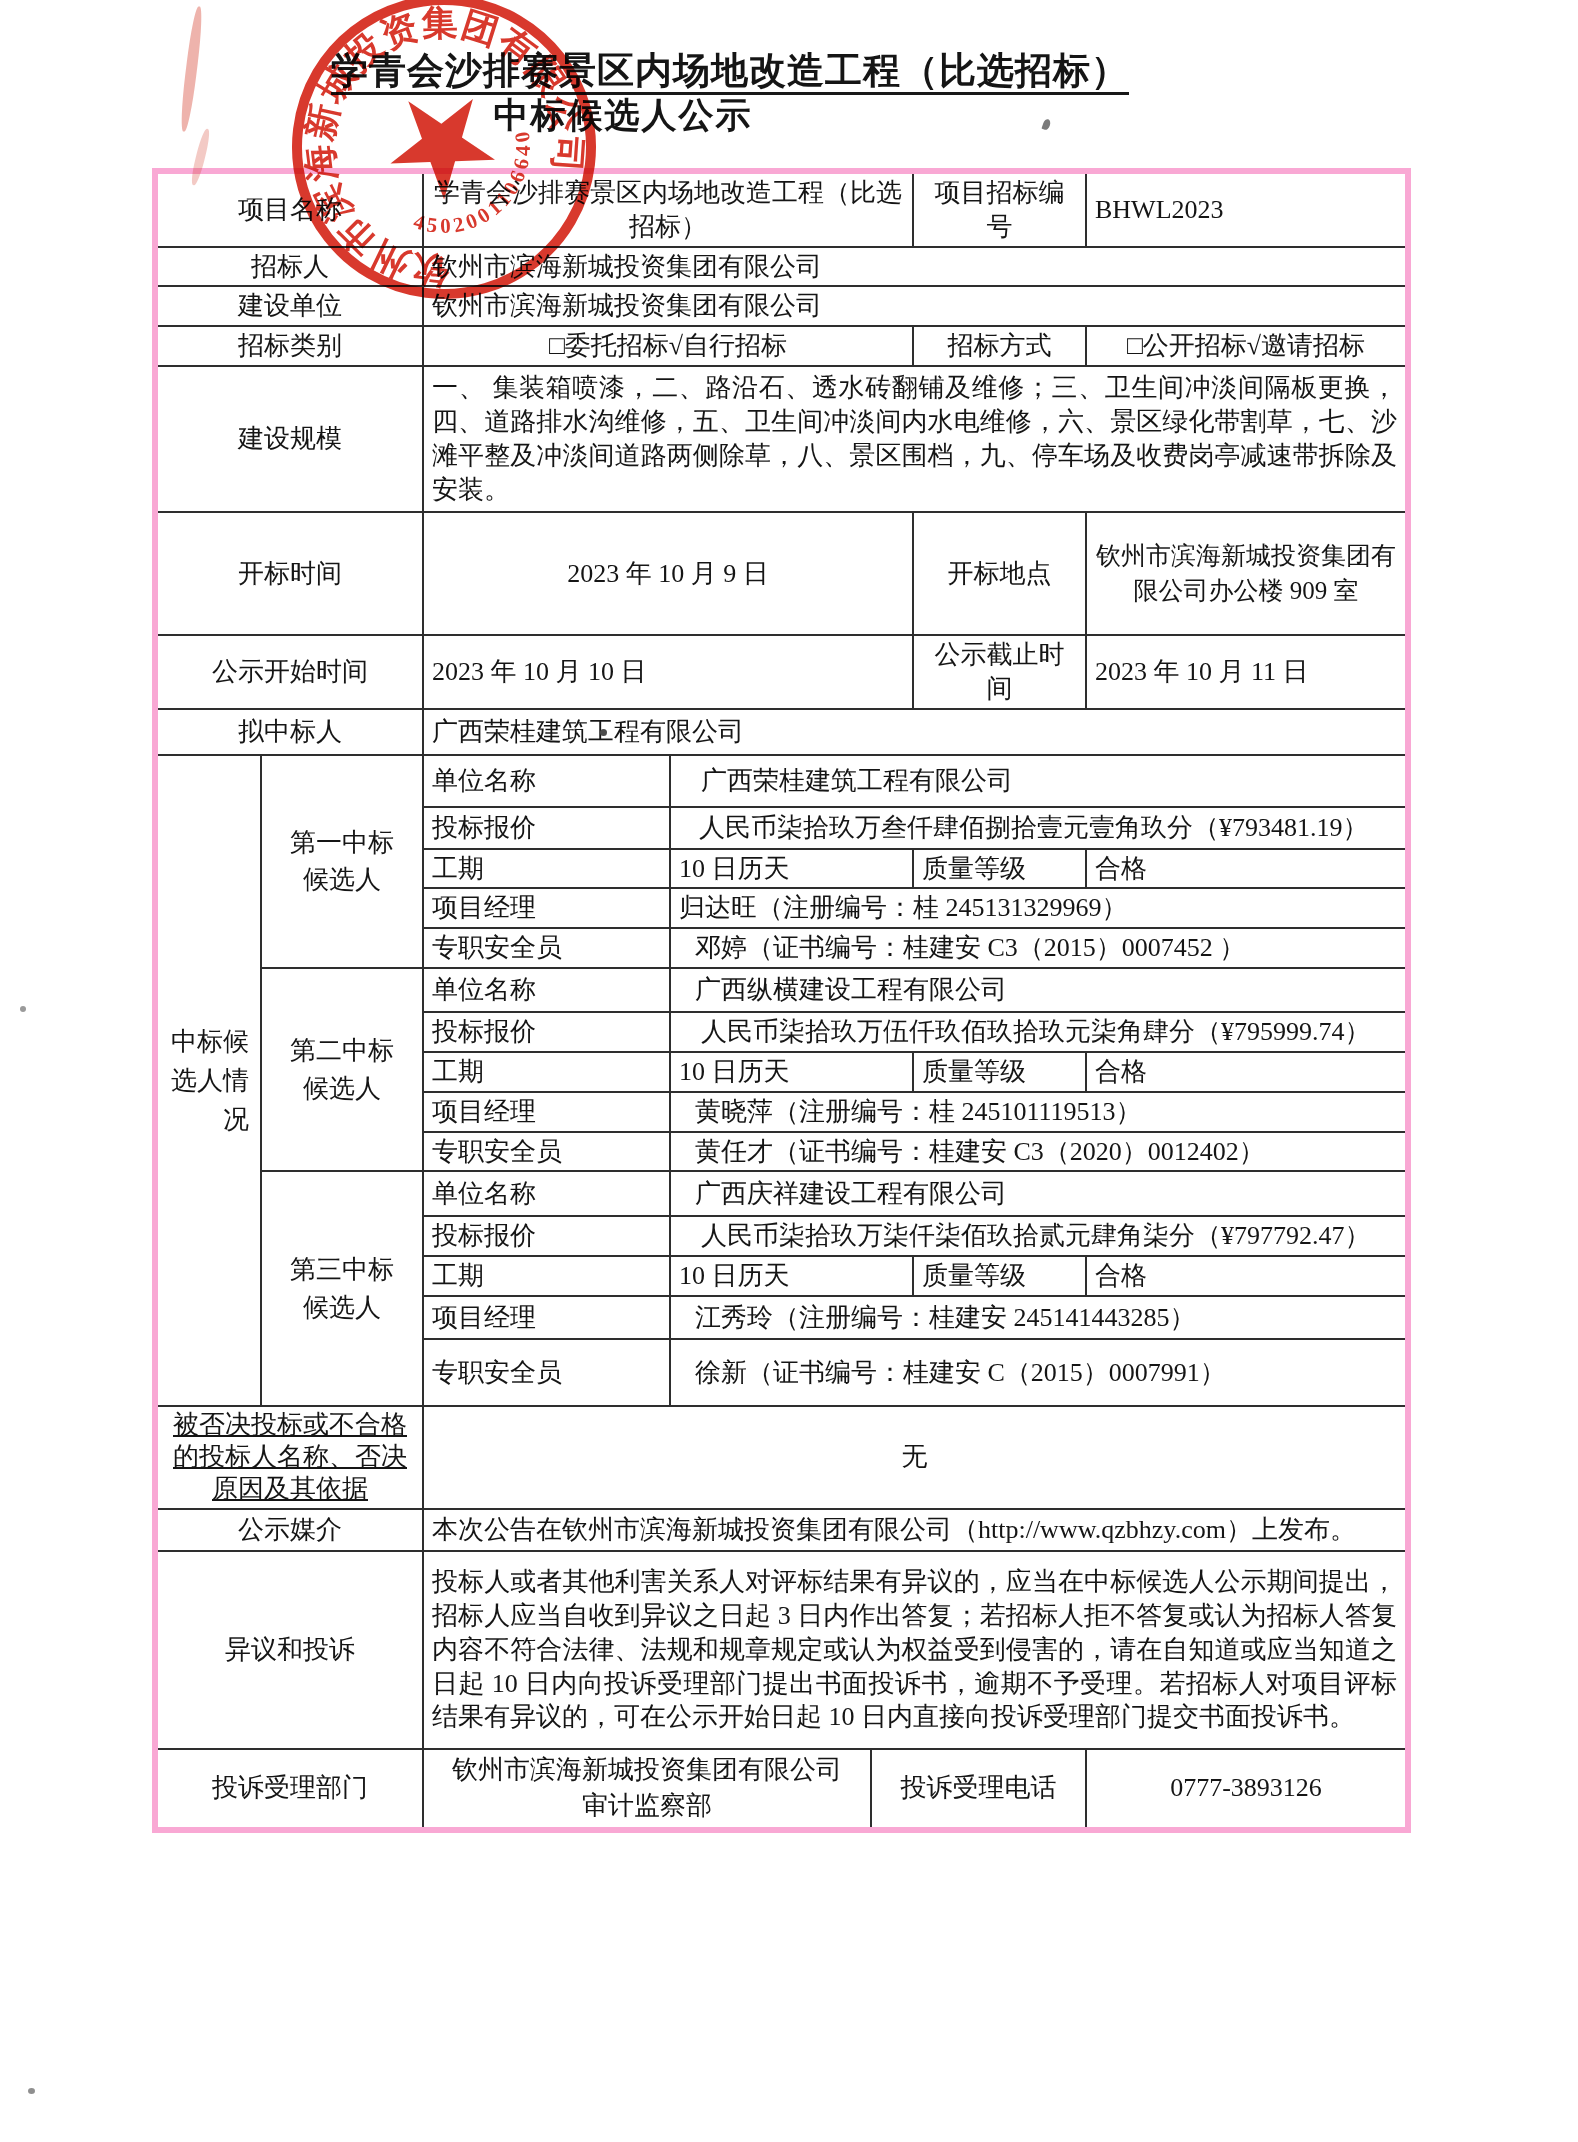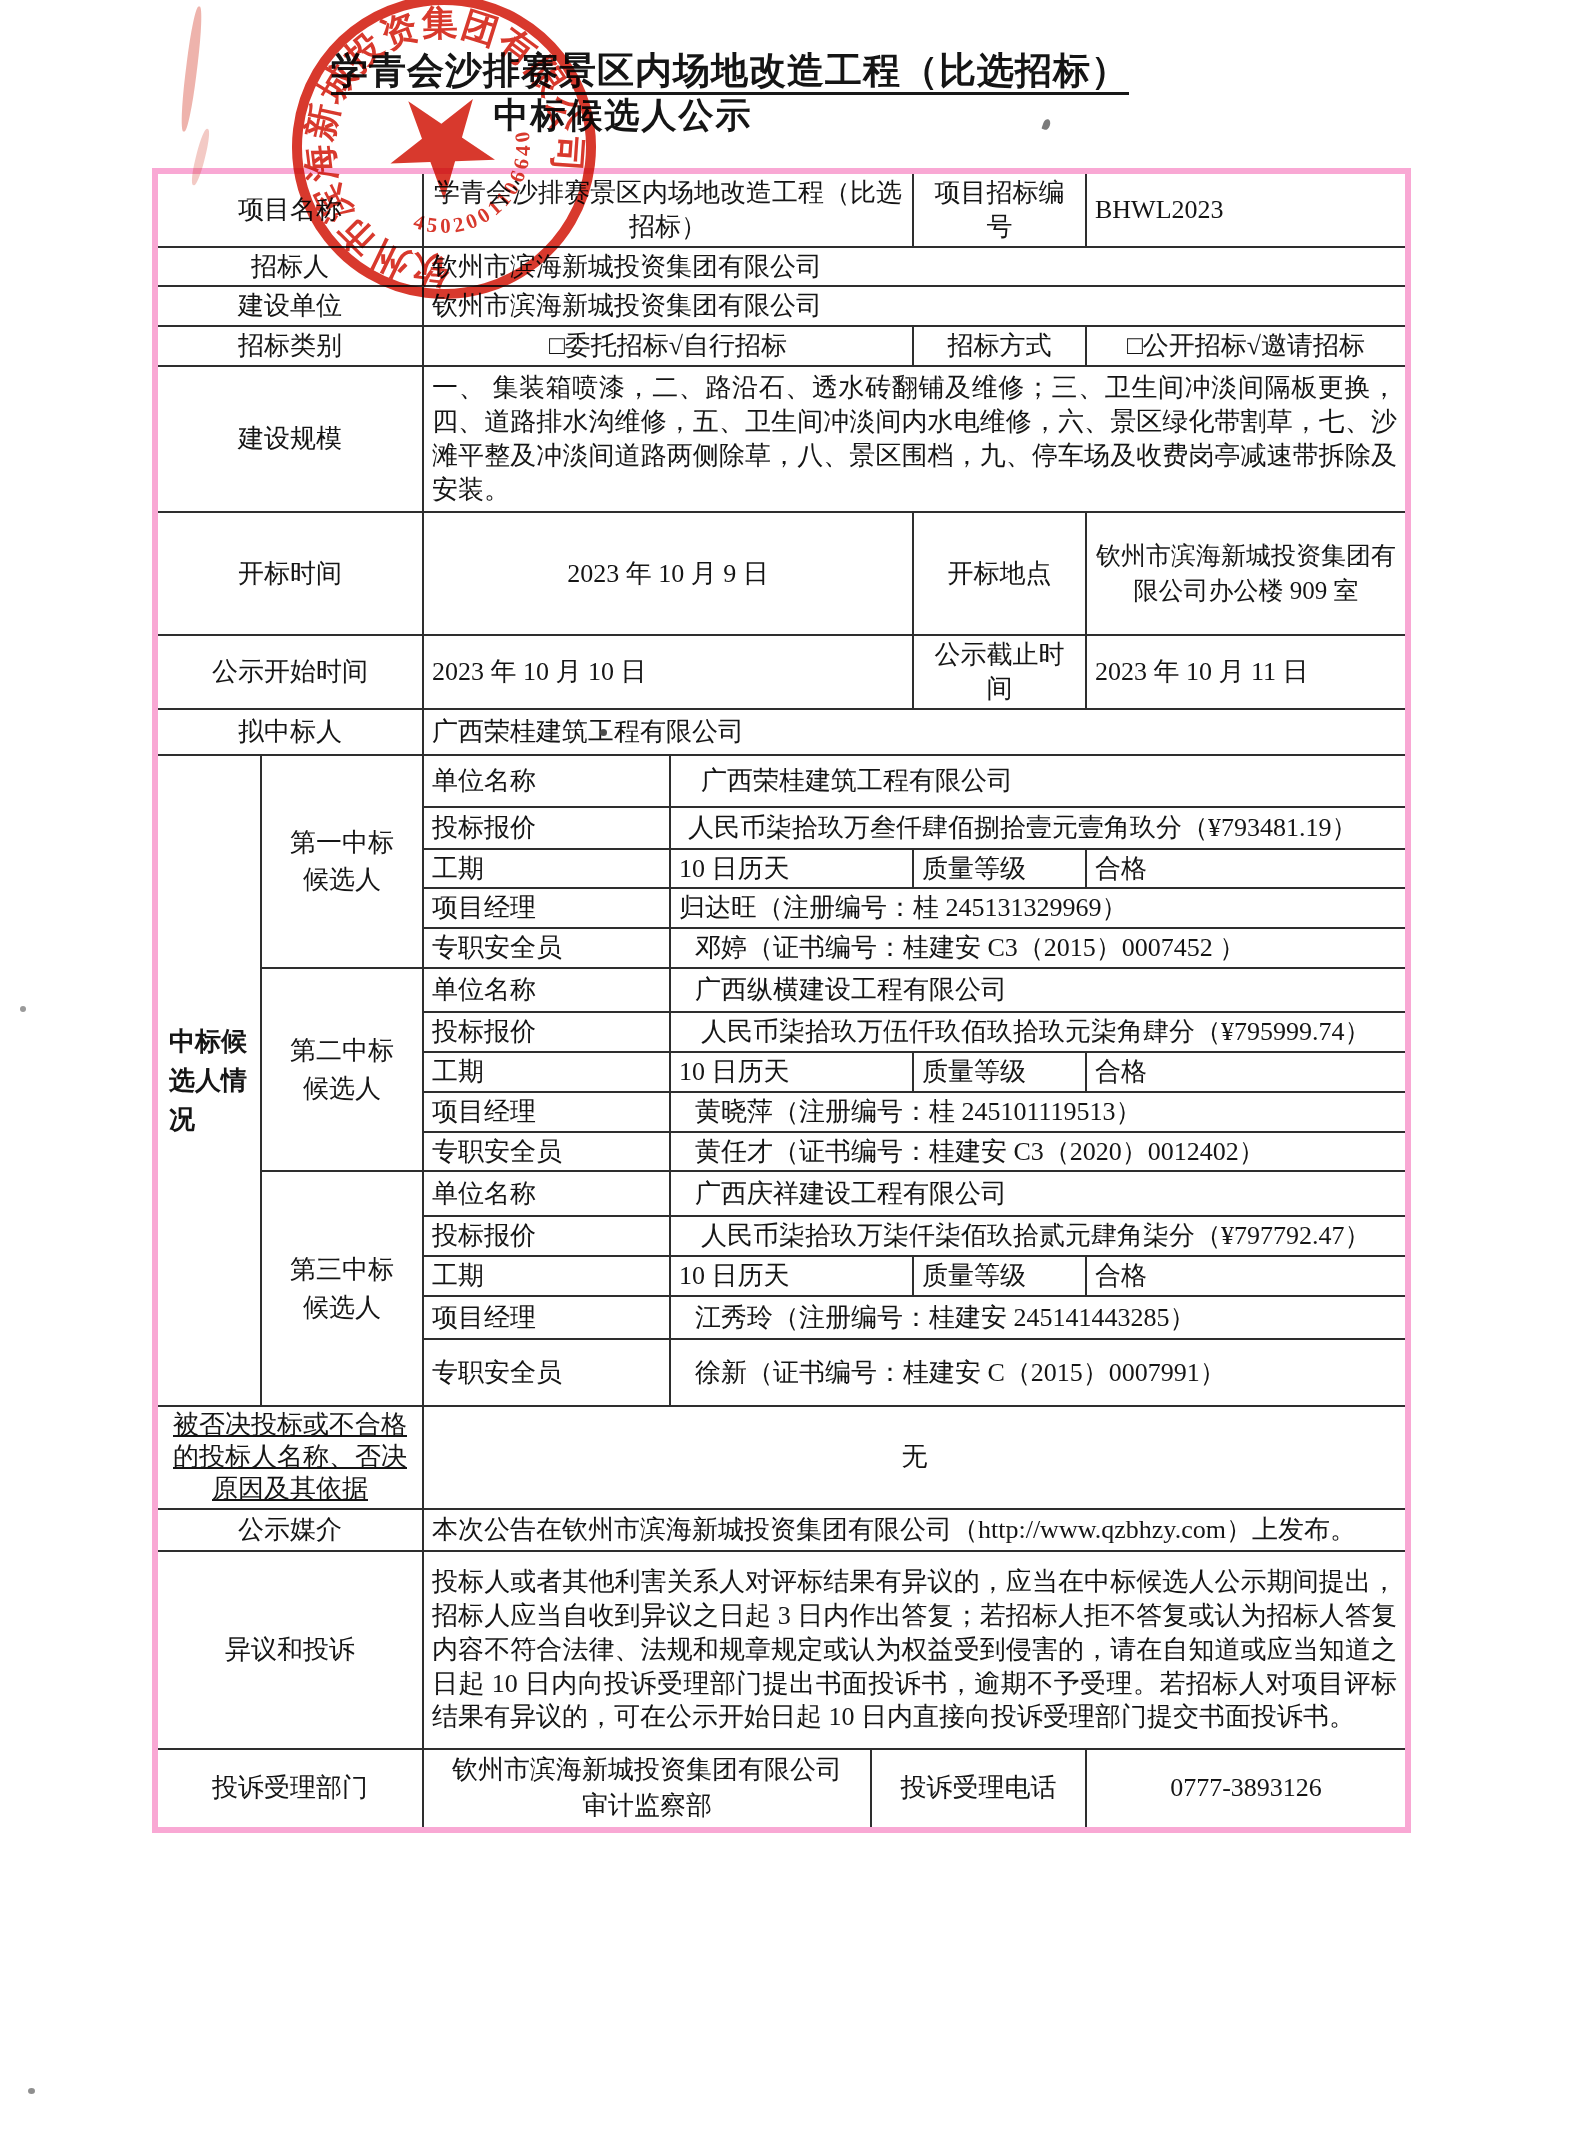--- a/index.html
+++ b/index.html
@@ -27,21 +27,21 @@
     border:2px solid #2e2e2e;font-size:26px;line-height:1.3;
     padding:2px 8px;vertical-align:middle;word-break:break-all;
   }
   td.lab{text-align:center;}
   td.flab{text-align:left;padding-left:12px;}
   td.val{text-align:left;padding-left:12px;}
   td.cen{text-align:center;padding-left:8px;}
   td.par{text-align:justify;line-height:34px;padding:6px 14px 6px 12px;}
   td.par2{text-align:justify;line-height:33px;padding:4px 14px 4px 12px;}
   .wrap-rank{display:inline-block;width:106px;text-align:center;line-height:1.45;}
-  .wrap-sec{display:inline-block;width:80px;text-align:left;line-height:1.5;font-weight:bold;}
+  .wrap-sec{display:inline-block;width:80px;text-align:right;line-height:1.5;}
   .wrap-rej{display:inline-block;width:240px;text-align:center;line-height:32px;text-decoration:underline;}
   .wrap-dept{display:inline-block;width:396px;text-align:center;line-height:1.4;}
   .wrap-place{display:inline-block;width:300px;text-align:center;font-size:25px;line-height:1.4;}
   
   .seal{
     position:absolute;left:283px;top:-14px;width:322px;height:322px;
     mix-blend-mode:multiply;opacity:.92;pointer-events:none;
   }
   .red-smear{position:absolute;background:rgba(210,55,38,.38);pointer-events:none;}
   .smear1{left:186px;top:6px;width:11px;height:126px;border-radius:45%;transform:rotate(7deg);}
@@ -120,21 +120,21 @@
   </tr>
 
   <tr style="height:52px">
     <td class="lab" rowspan="15"><span class="wrap-sec">中标候选人情况</span></td>
     <td class="lab" rowspan="5"><span class="wrap-rank">第一中标候选人</span></td>
     <td class="flab">单位名称</td>
     <td class="val" colspan="4" style="padding-left:30px">广西荣桂建筑工程有限公司</td>
   </tr>
   <tr style="height:42px">
     <td class="flab">投标报价</td>
-    <td class="val" colspan="4" style="padding-left:17px">人民币柒拾玖万叁仟肆佰捌拾壹元壹角玖分（¥793481.19）</td>
+    <td class="val" colspan="4" style="padding-left:28px">人民币柒拾玖万叁仟肆佰捌拾壹元壹角玖分（¥793481.19）</td>
   </tr>
   <tr style="height:36px">
     <td class="flab">工期</td>
     <td class="val" colspan="2">10 日历天</td>
     <td class="flab">质量等级</td>
     <td class="val">合格</td>
   </tr>
   <tr style="height:40px">
     <td class="flab">项目经理</td>
     <td class="val" colspan="4" style="padding-left:8px">归达旺（注册编号：桂 245131329969）</td>

